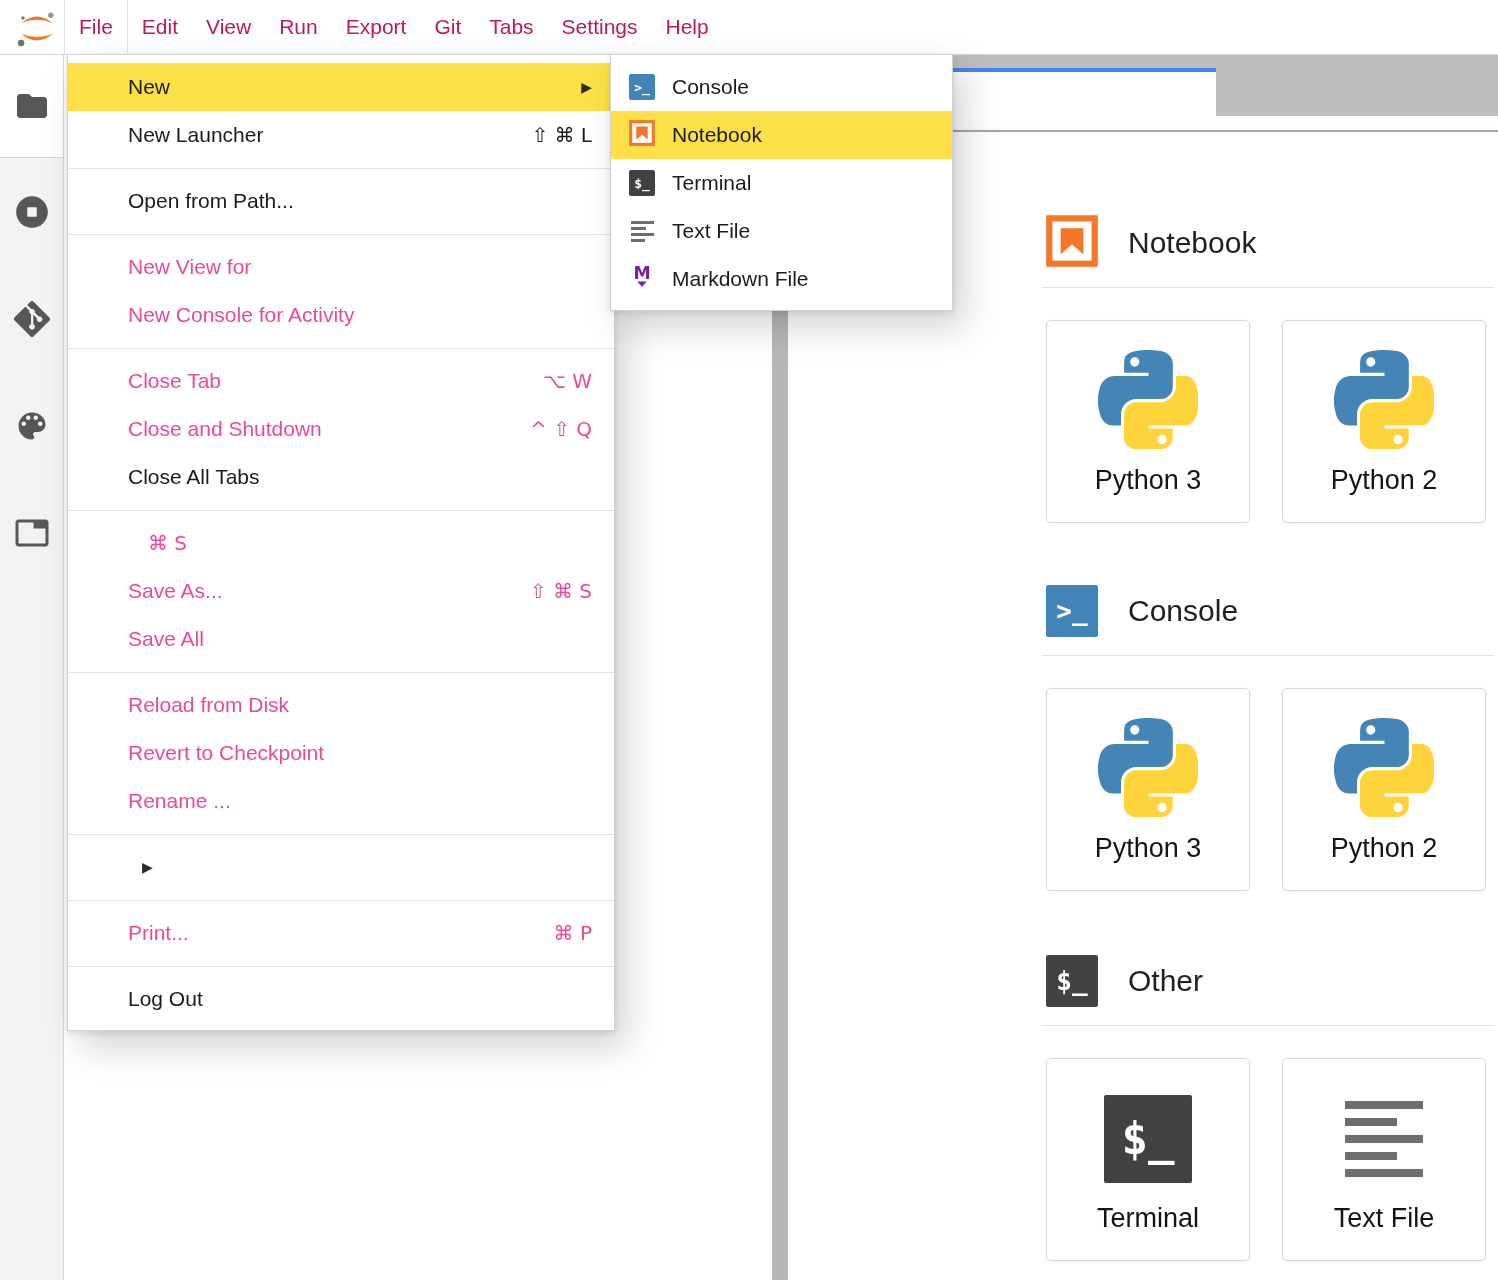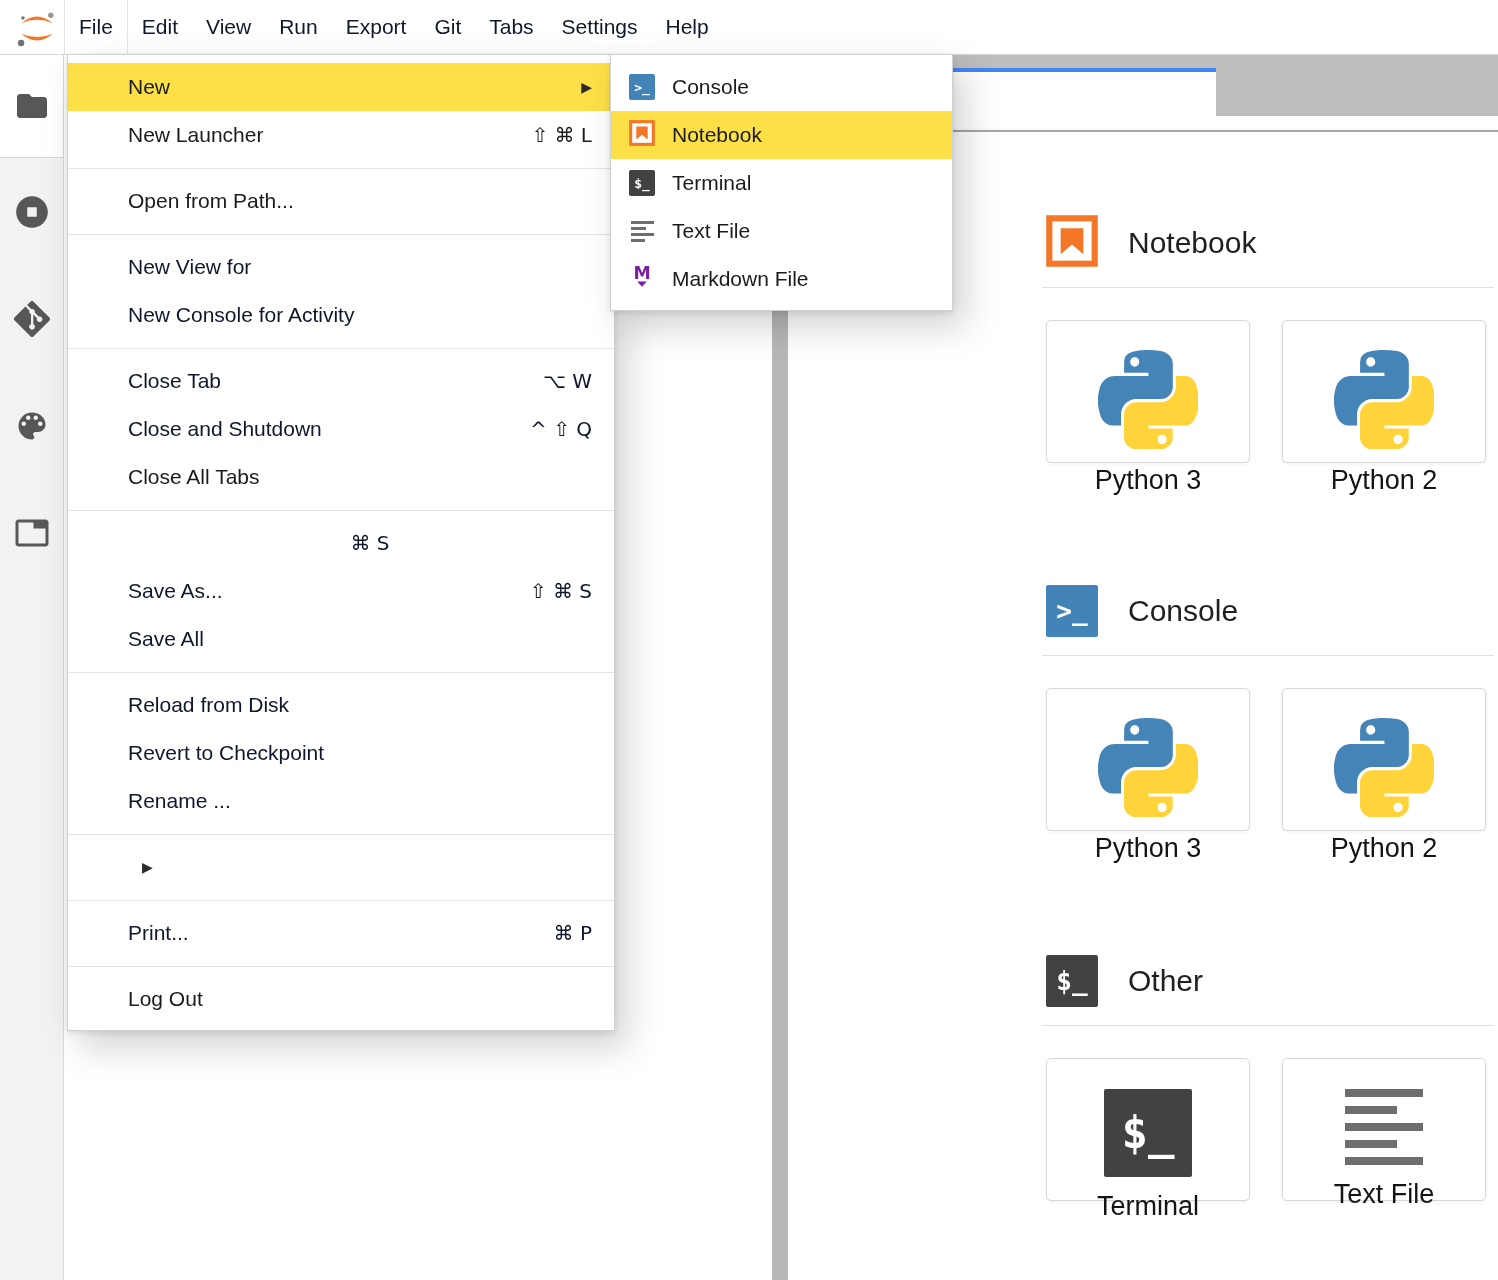--- a/index.html
+++ b/index.html
@@ -4,21 +4,21 @@
 <style>
   html,body{margin:0;padding:0;background:#fff;}
   *{box-sizing:border-box;}
   .app{position:relative;width:1498px;height:1280px;overflow:hidden;background:#fff;
        font-family:"Liberation Sans","DejaVu Sans",sans-serif;color:#1b1b1b;}
 
   
   .menubar{position:absolute;left:0;top:0;width:100%;height:55px;background:#fff;
            border-bottom:1px solid #d8d8d8;display:flex;align-items:stretch;
            padding-left:64px;z-index:40;}
-  .menubar-item{padding:16px 14px;display:flex;align-items:center;font-size:21px;color:#0f172a;cursor:default;}
+  .menubar-item{padding:16px 14px;display:flex;align-items:center;font-size:21px;color:#be185d;cursor:default;}
   .menubar-item.active{background:#fff;border-left:1px solid #e3e3e3;border-right:1px solid #e3e3e3;}
   .logo{position:absolute;left:14px;top:6px;width:46px;height:46px;z-index:45;}
 
   
   .sidebar{position:absolute;left:0;top:55px;bottom:0;width:64px;background:#f2f2f2;
            border-right:1px solid #dadada;z-index:10;}
   .sidebar-tab{height:103px;background:#fff;border-bottom:1px solid #d6d6d6;
                display:flex;align-items:center;justify-content:center;}
   .sidebar-btn{height:107px;display:flex;align-items:center;justify-content:center;}
   .sidebar svg{display:block;}
@@ -34,21 +34,21 @@
   .divider-line{height:2px;background:#a6a6a6;box-shadow:0 3px 7px rgba(0,0,0,0.22);flex:none;}
   .launcher{flex:1;position:relative;background:#fff;}
 
   
   .launcher-section{position:absolute;left:258px;width:450px;}
   .section-header{display:flex;align-items:center;height:52px;}
   .section-icon{width:52px;height:52px;flex:none;display:flex;align-items:center;justify-content:center;}
   .section-title{margin-left:30px;font-size:30px;color:#1f1f1f;}
   .section-divider{margin:18px 0 0 -4px;border-top:1px solid #e2e2e2;width:452px;}
   .cards{display:flex;gap:32px;margin-top:32px;}
-  .card{width:204px;height:143px;background:#fff;border:1px solid #d8d8d8;border-radius:5px;
+  .card{width:204px;height:203px;background:#fff;border:1px solid #d8d8d8;border-radius:5px;
         box-shadow:0 1px 4px rgba(0,0,0,0.06);display:flex;flex-direction:column;align-items:center;cursor:pointer;}
   .card-icon{margin-top:30px;height:100px;display:flex;align-items:center;justify-content:center;}
   .card-label{margin-top:14px;font-size:27px;color:#141414;}
 
   
   .sq{display:flex;align-items:center;justify-content:center;border-radius:2px;
       font-family:"DejaVu Sans Mono",monospace;font-weight:bold;color:#fff;line-height:1;}
   .sq.console{background:#4283B8;}
   .sq.terminal{background:#424242;}
 
@@ -59,21 +59,21 @@
   
   .menu-panel{position:absolute;background:#fff;border:1px solid #d0d0d0;
               box-shadow:12px 16px 34px rgba(0,0,0,0.18),0 2px 6px rgba(0,0,0,0.10);
               padding:8px 0 7px;z-index:50;}
   #file-menu{left:67px;top:54px;width:548px;}
   #new-submenu{left:610px;top:54px;width:343px;z-index:55;}
   .menu-item{height:48px;display:flex;align-items:center;padding:0 22px 0 60px;font-size:21px;color:#1b1b1b;cursor:default;}
   .menu-item .mi-label{flex:1;white-space:nowrap;}
   .menu-item .mi-shortcut{font-family:"DejaVu Sans",sans-serif;font-size:20px;margin-left:20px;}
   .menu-item .mi-arrow{font-size:14px;color:#2b2b2b;margin-left:14px;}
-  .menu-item.disabled{color:#0f172a;justify-content:center;}
+  .menu-item.disabled{color:#ec4899;}
   .menu-item.highlighted{background:#fde047;}
   .menu-sep{border-top:1px solid #e3e3e3;margin:8.5px 0;}
   .submenu-item{padding:0 20px 0 18px;}
   .submenu-item .mi-icon{width:26px;height:26px;margin-right:17px;flex:none;display:flex;
                          align-items:center;justify-content:center;}
 </style>
 </head>
 <body>
 
 <div class="app">

